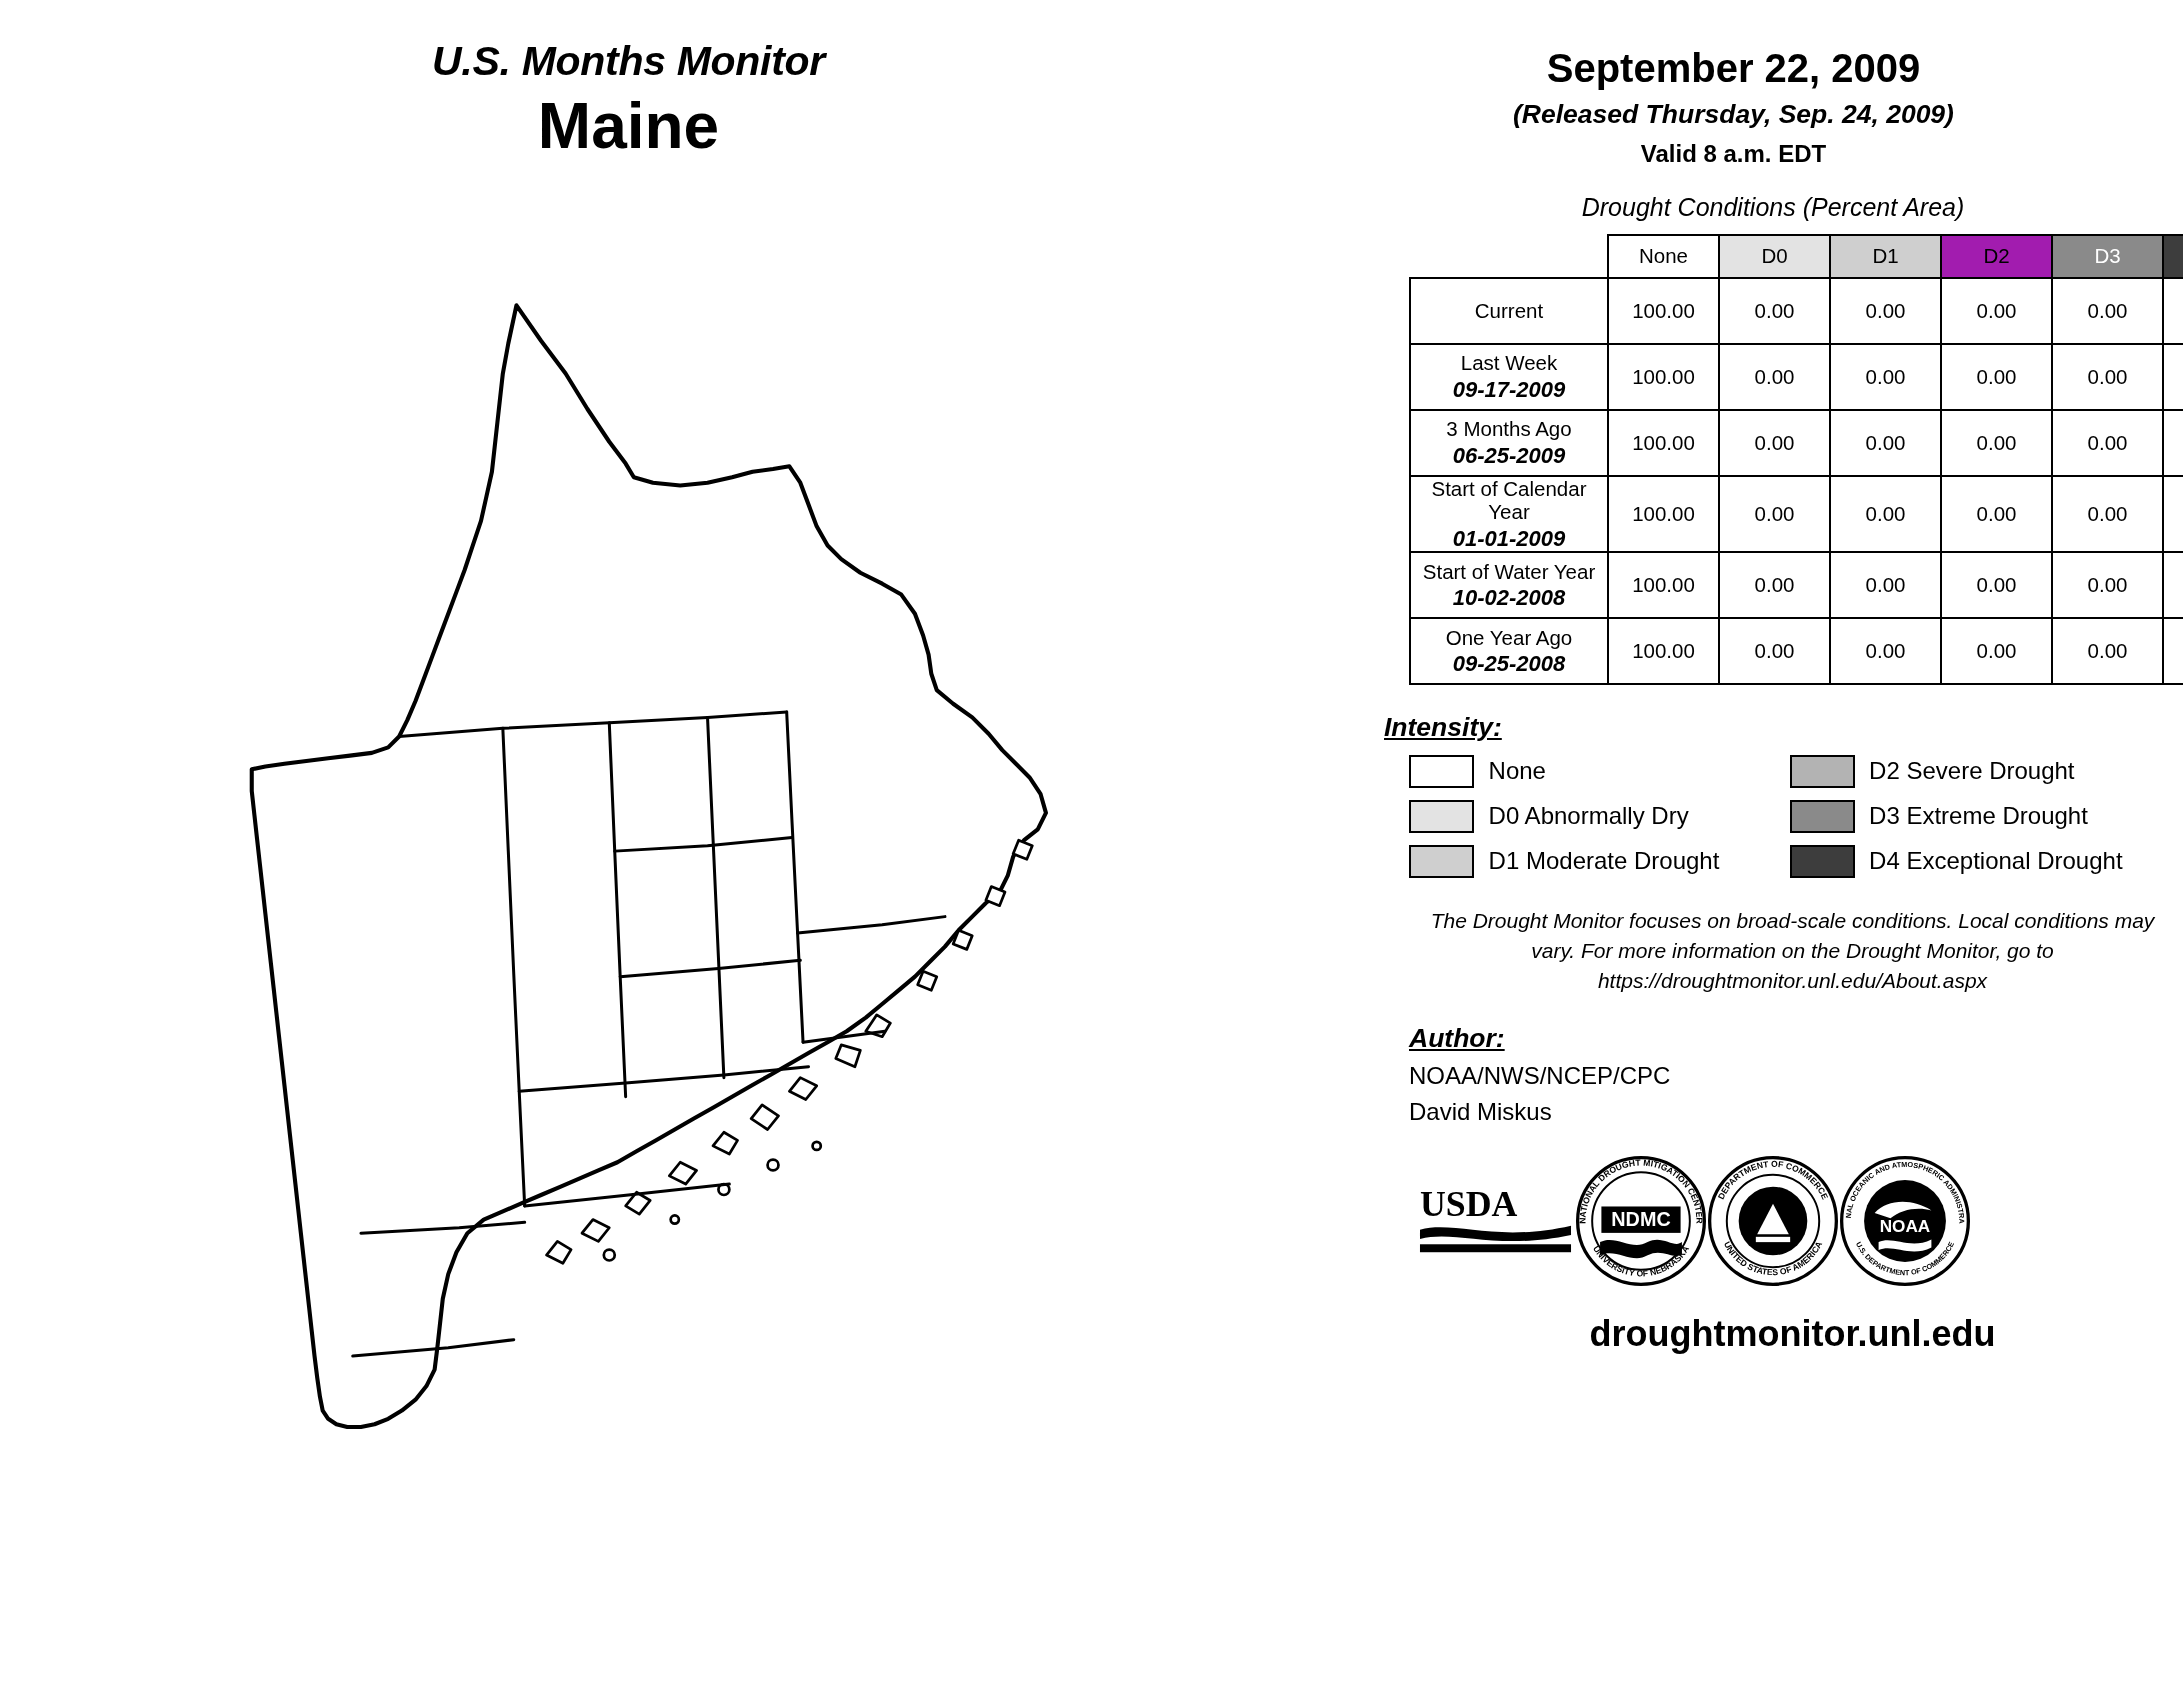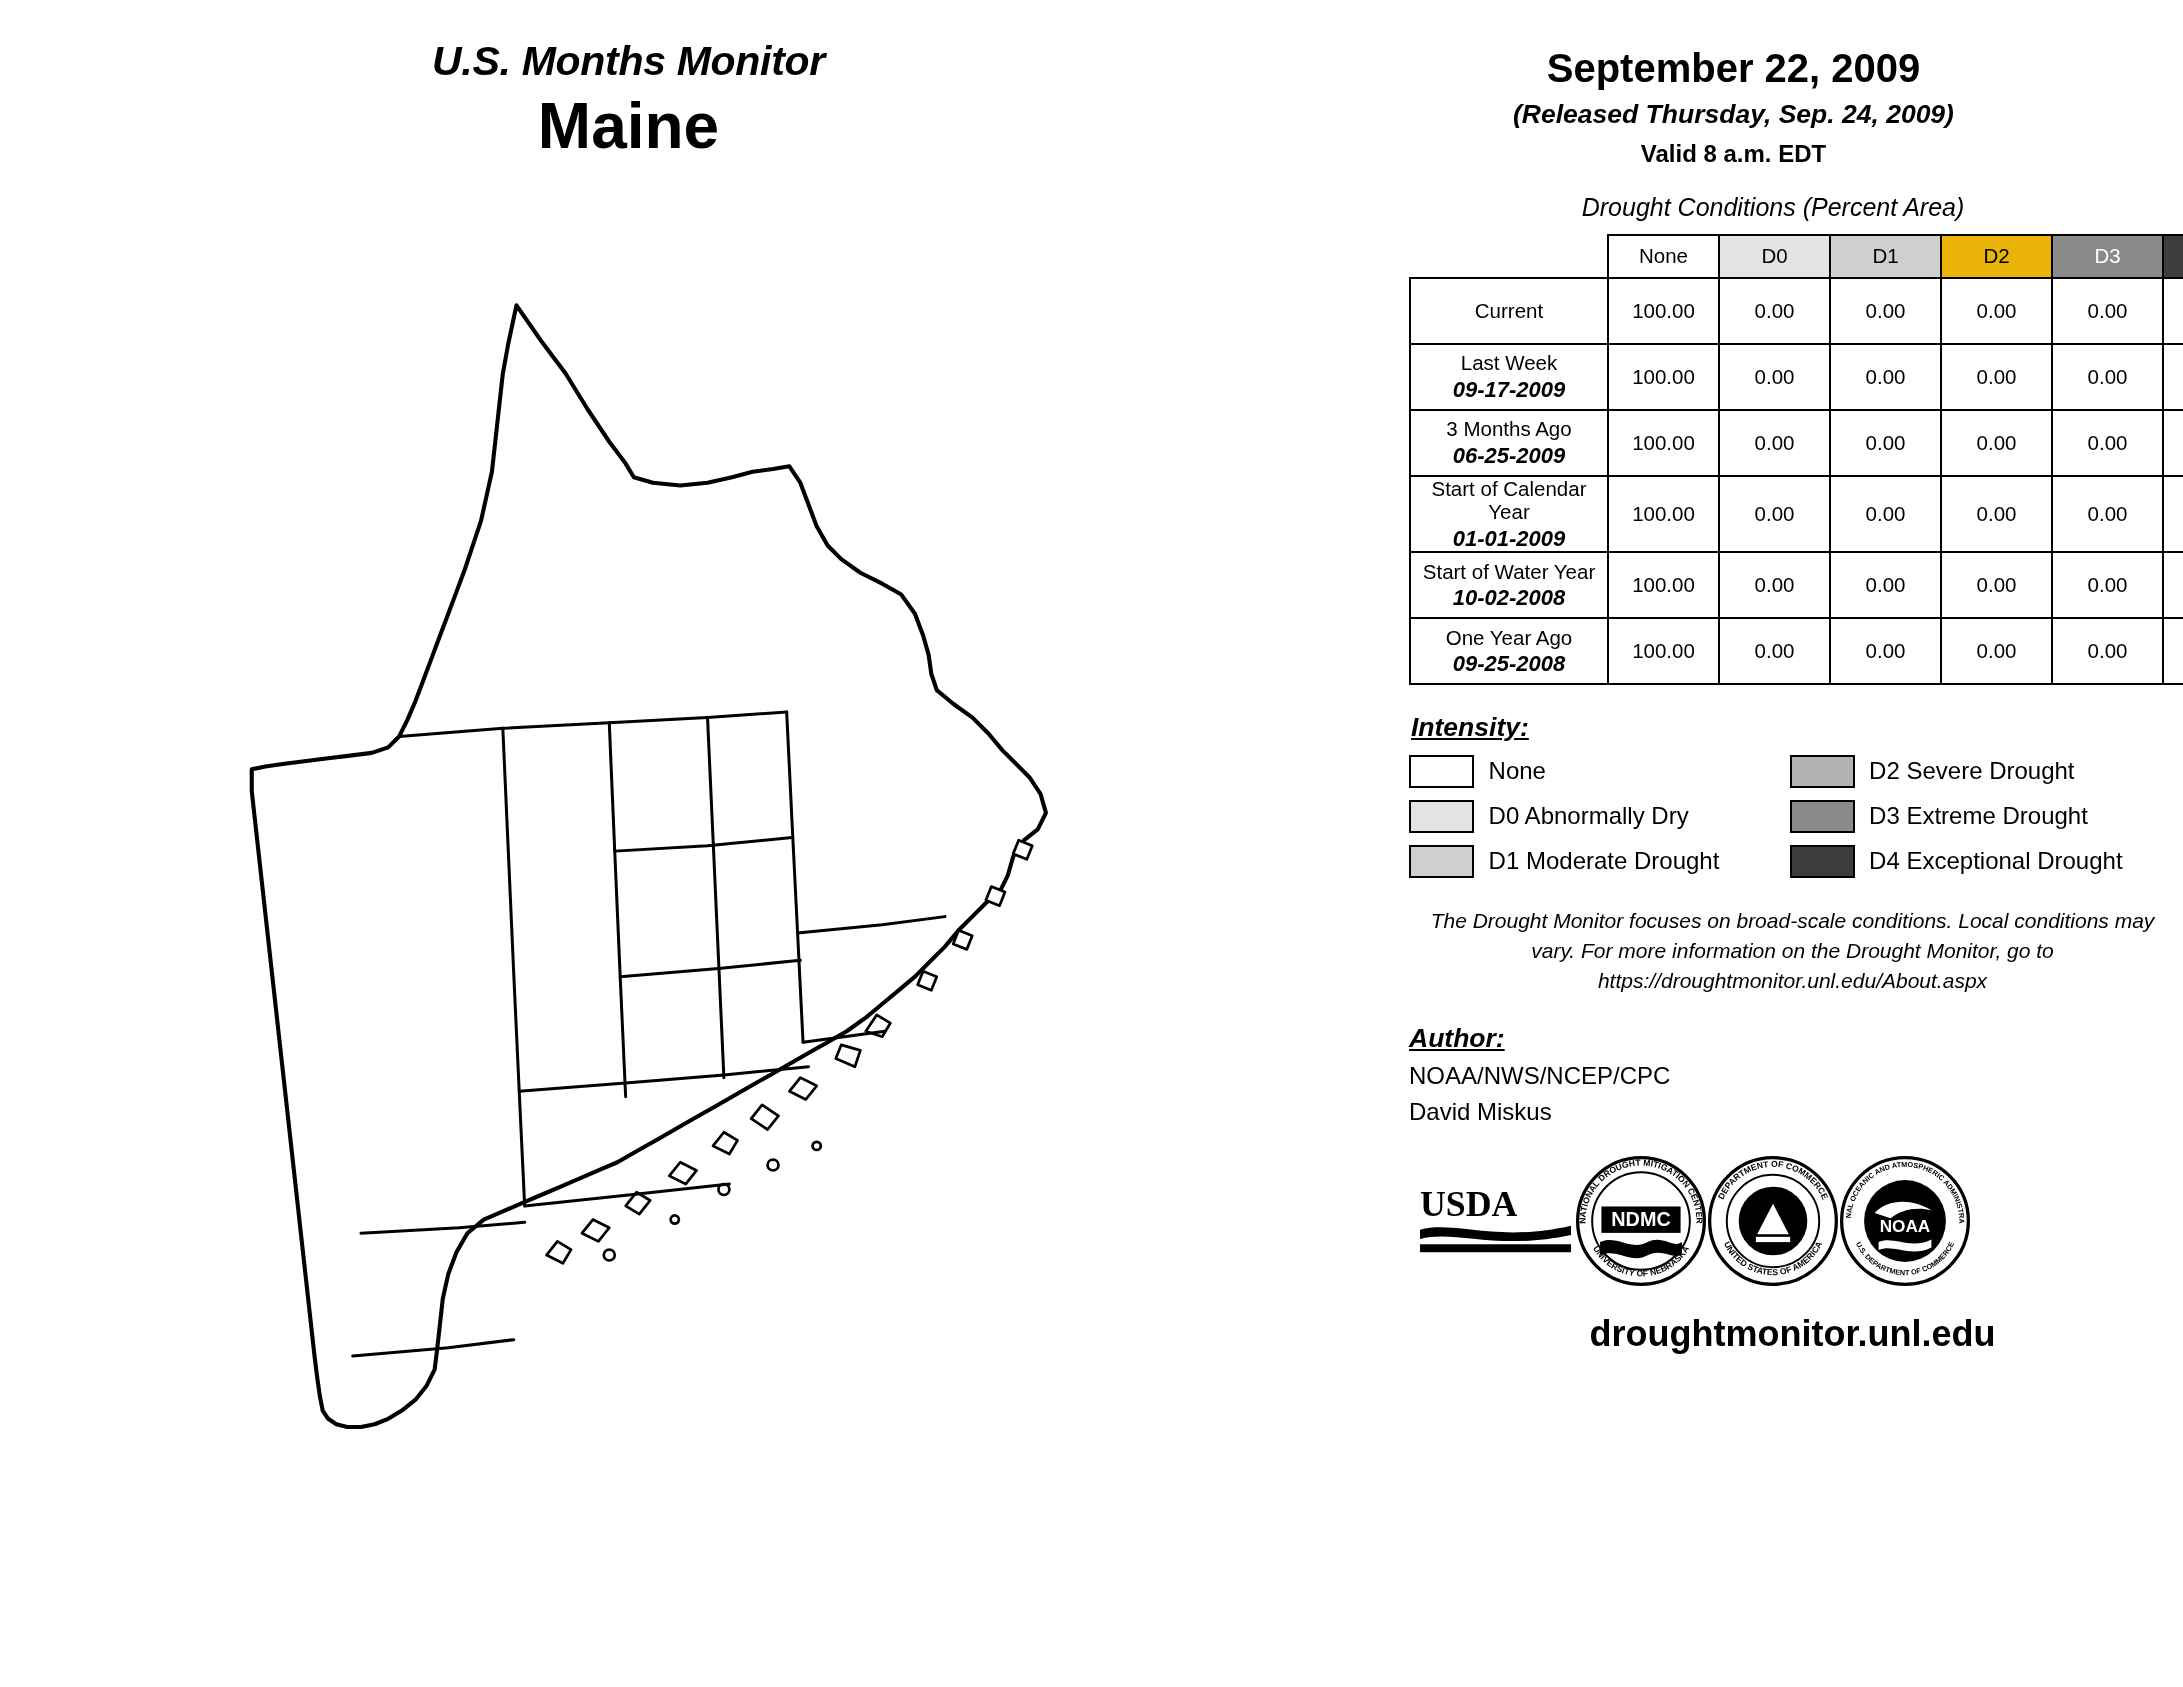--- a/index.html
+++ b/index.html
@@ -114,39 +114,39 @@
     height: 41px;
     font-size: 20.5px;
     font-weight: normal;
   }
   .col-label { width: 198px; }
   .col-val { width: 111px; }
   .hdr-blank { border: none !important; }
   .hdr-none { background: #ffffff; }
   .hdr-d0 { background: #e3e3e3; }
   .hdr-d1 { background: #cfcfcf; }
-  .hdr-d2 { background: #eab308; }
+  .hdr-d2 { background: #a21caf; }
   .hdr-d3 { background: #8a8a8a; color: #fff; }
   .hdr-d4 { background: #3d3d3d; color: #fff; }
   .rowlabel {
     font-weight: bold;
     font-size: 20.5px;
     line-height: 1.15;
   }
   .rowlabel .sub {
     display: block;
     font-weight: bold;
     font-size: 22px;
     font-style: italic;
     margin-top: 2px;
   }
 
   
   .intensity-head {
-    margin-left: 48px;
+    margin-left: 21px;
     margin-top: 26.5px;
     font-size: 26.5px;
     font-style: italic;
     font-weight: bold;
     text-decoration: underline;
   }
   .legend {
     margin-left: 46px;
     margin-top: 12px;
     width: 761px;

